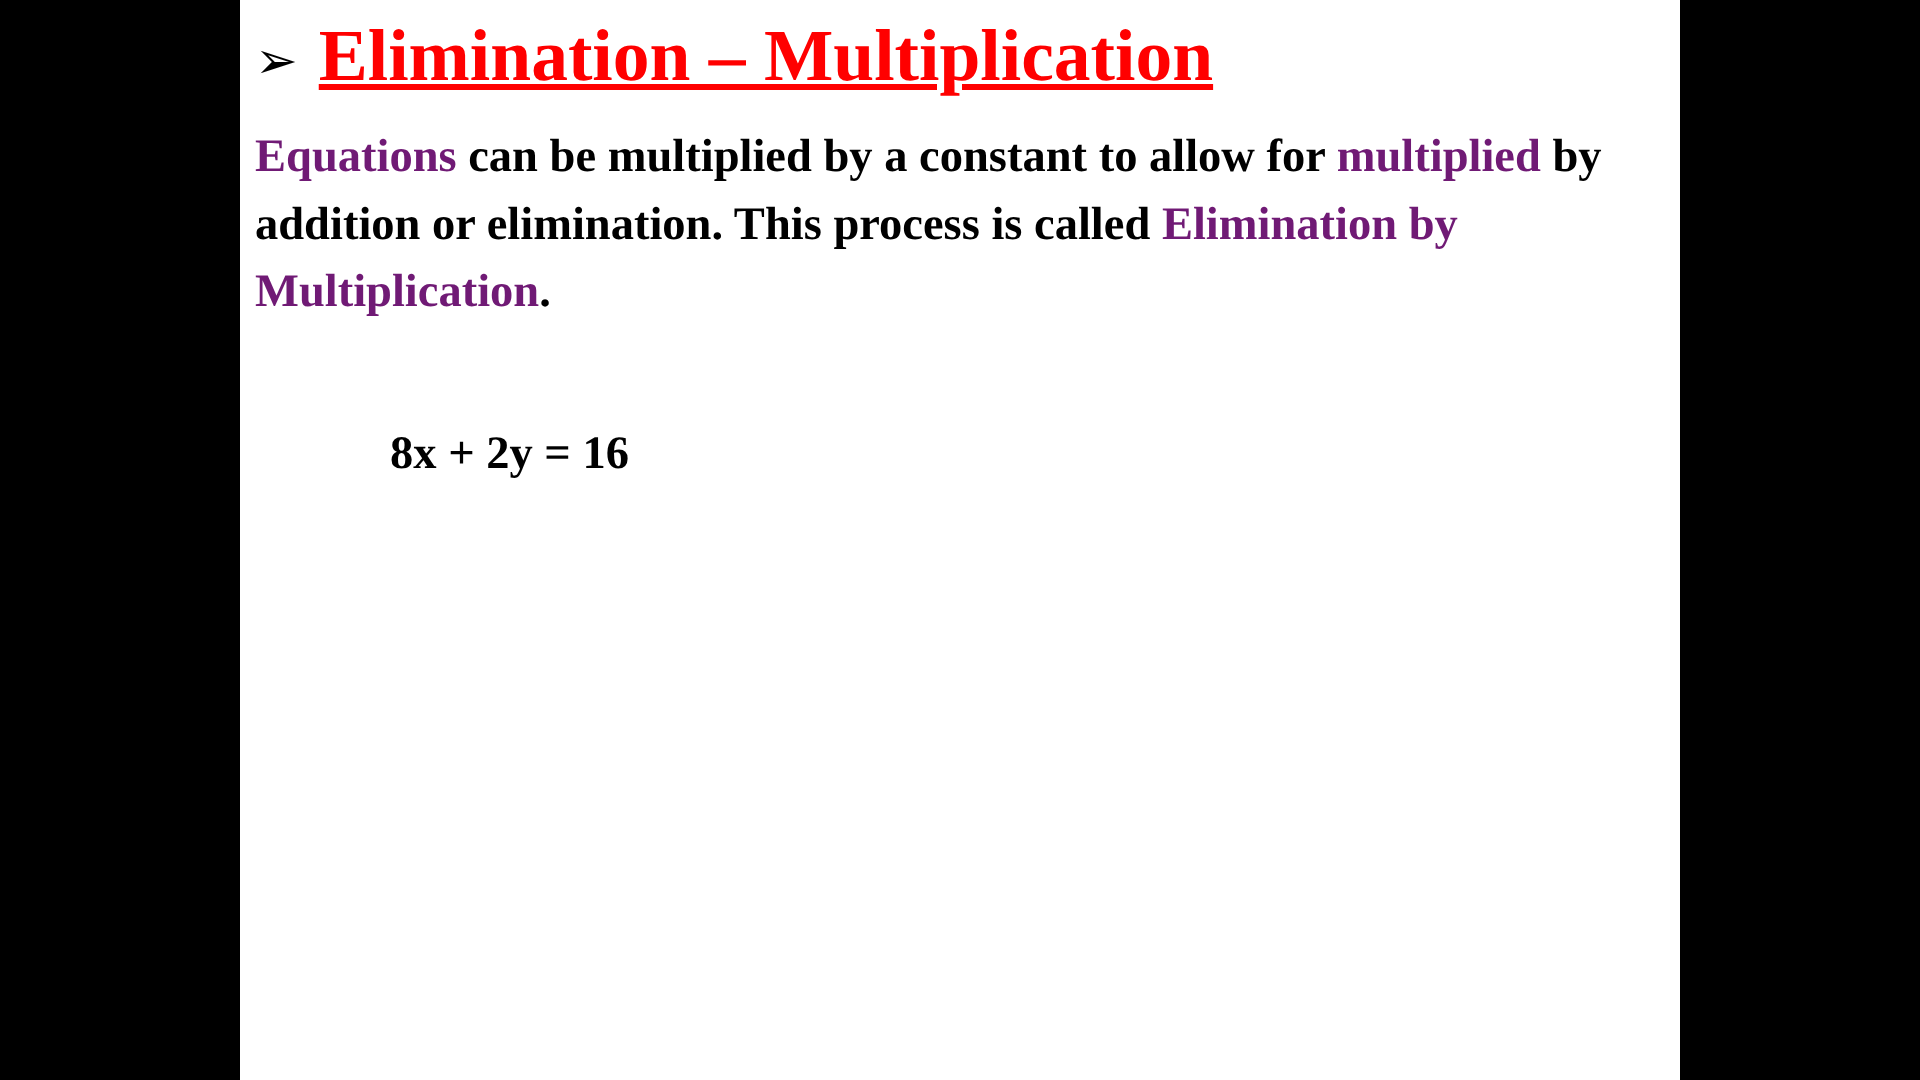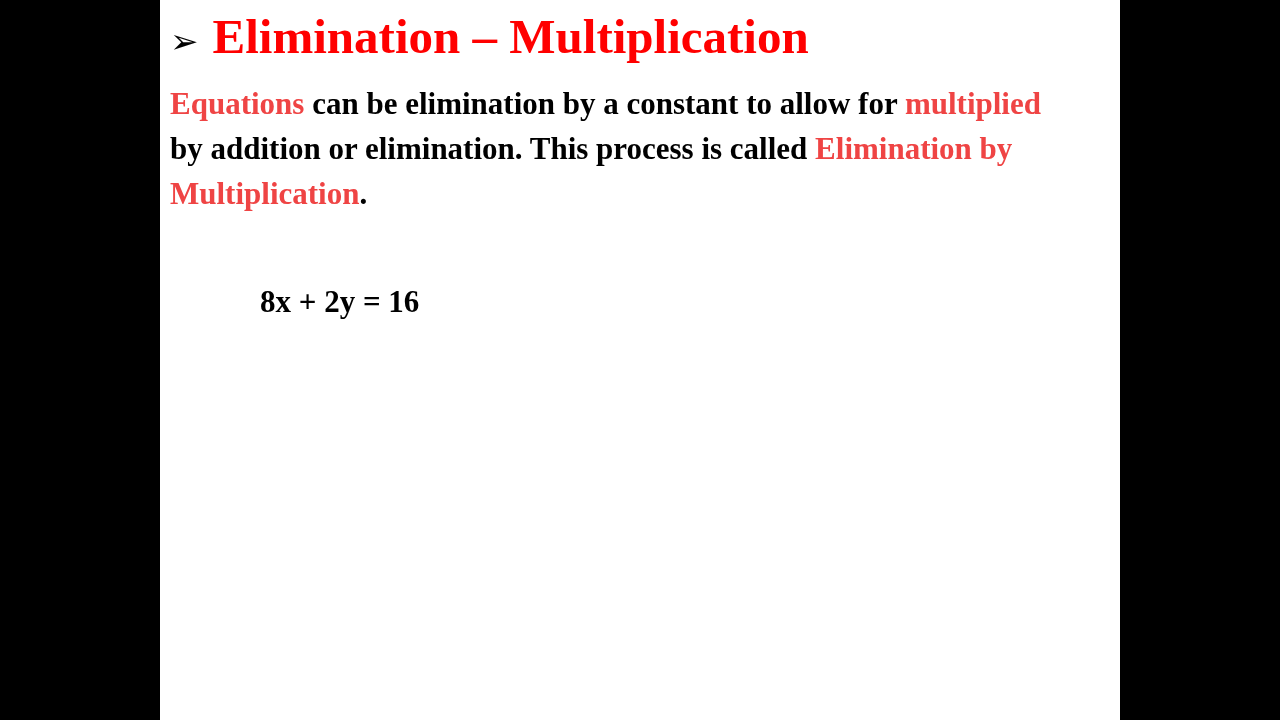--- a/index.html
+++ b/index.html
@@ -43,34 +43,35 @@
     font-family: "DejaVu Sans", sans-serif;
     margin-top: 14px;
   }
   .title-text {
     font-family: "Liberation Serif", "DejaVu Serif", serif;
     font-weight: bold;
     font-size: 49px;
     color: #ff0000;
     line-height: 1.1;
     white-space: nowrap;
+    text-decoration: underline;
   }
   .body-text {
     position: absolute;
     left: 10px;
     top: 82px;
     width: 900px;
     font-family: "Liberation Serif", "DejaVu Serif", serif;
     font-weight: bold;
     font-size: 31px;
     line-height: 1.45;
     color: #000000;
   }
   .red {
-    color: #ef4444;
+    color: #701a75;
   }
   .equations {
     position: absolute;
     left: 100px;
     top: 276px;
     font-family: "Liberation Serif", "DejaVu Serif", serif;
     font-weight: bold;
     font-size: 31px;
     color: #000000;
     line-height: 1.7;
@@ -99,21 +100,21 @@
 
   <div class="slide">
     <div class="slide-inner">
 
       <div class="title-row">
         <span class="bullet-arrow">➢</span>
         <span class="title-text">Elimination – Multiplication</span>
       </div>
 
       <div class="body-text">
-        <span class="red">Equations</span><span> can be elimination by a constant to allow for </span><span class="red">multiplied</span><span> by addition or elimination. This process is called </span><span class="red">Elimination by Multiplication</span><span>.</span>
+        <span class="red">Equations</span><span> can be multiplied by a constant to allow for </span><span class="red">multiplied</span><span> by addition or elimination. This process is called </span><span class="red">Elimination by Multiplication</span><span>.</span>
       </div>
 
       <div class="equations">
         <div class="eq-line">8x + 2y = 16</div>
       </div>
 
     </div>
   </div>
 
 </div>

